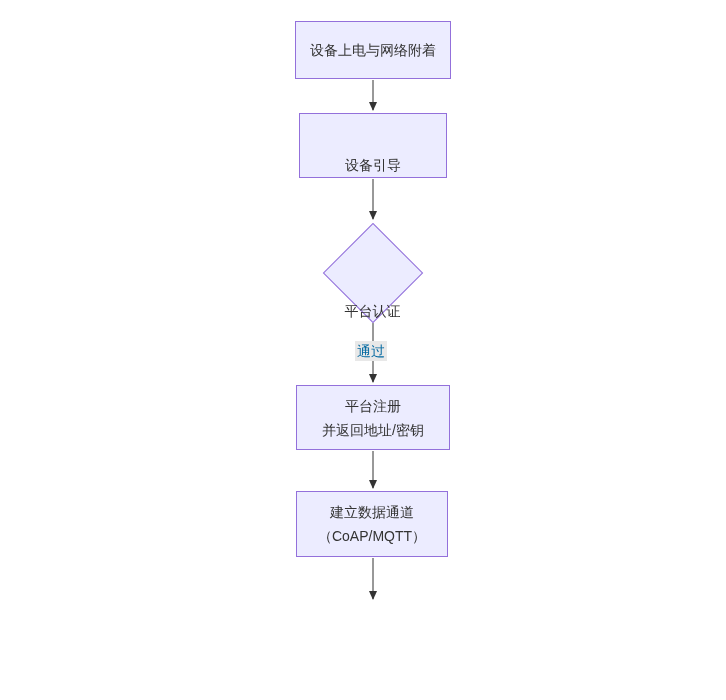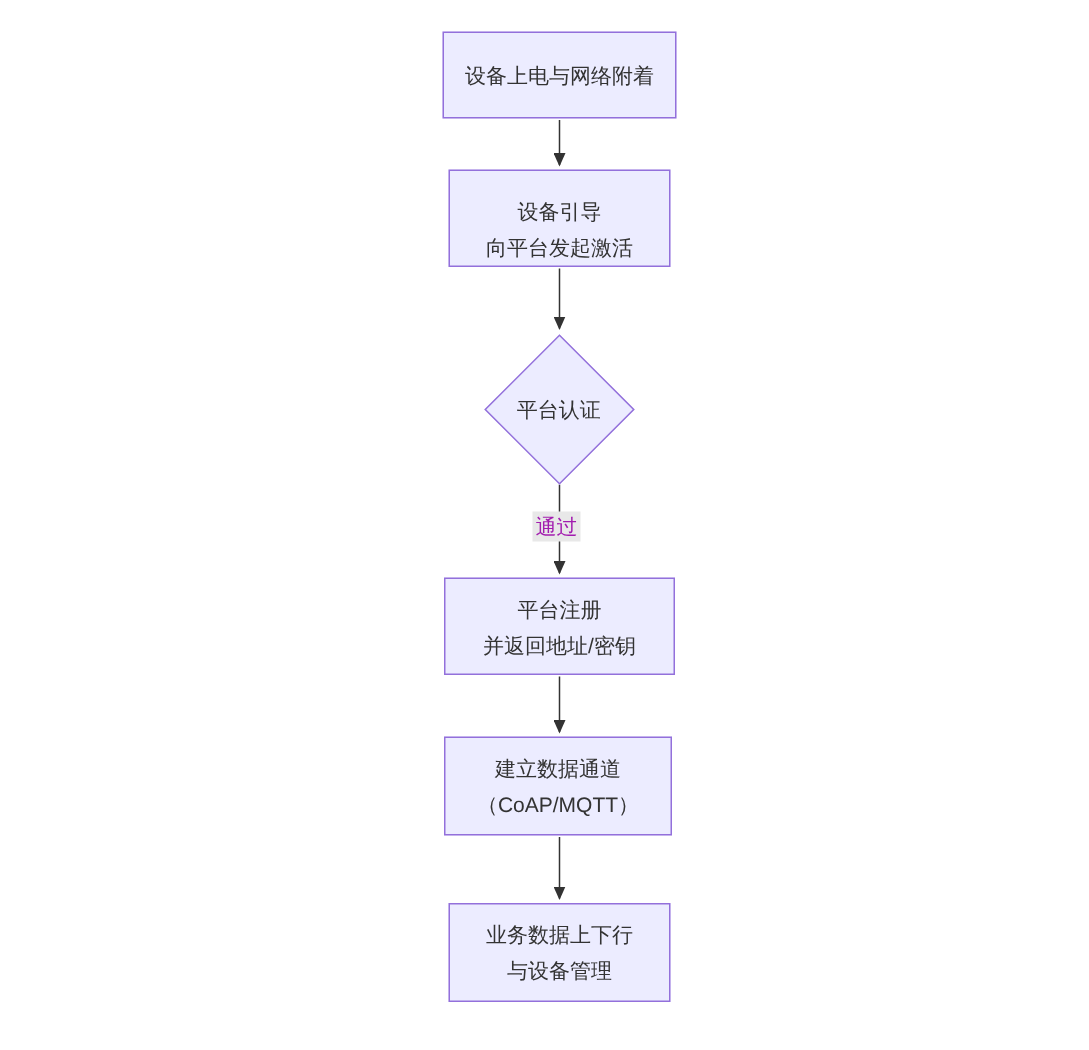--- a/index.html
+++ b/index.html
@@ -33,21 +33,21 @@
     color: #333333;
     font-size: 14px;
     line-height: 24px;
     text-align: center;
   }
 
   .diamond-wrap {
     position: absolute;
     display: flex;
     align-items: center;
-    justify-content: center;
+    justify-content: flex-end;
     background: transparent;
     border: none;
   }
   .diamond-shape {
     position: absolute;
     left: 50%;
     top: 50%;
     width: 71px;
     height: 71px;
     transform: translate(-50%, -50%) rotate(45deg);
@@ -63,21 +63,21 @@
     display: block;
     white-space: nowrap;
   }
 
   .edge-label {
     position: absolute;
     left: 371px;
     top: 341px;
     transform: translateX(-50%);
     background: #e8e8e8;
-    color: #a21caf;
+    color: #0369a1;
     font-size: 14px;
     line-height: 20px;
     padding: 0 2px;
     white-space: nowrap;
   }
 
   
   .n-power    { left: 295px; top: 21px;  width: 156px; height: 58px; }
   .n-boot     { left: 299px; top: 113px; width: 148px; height: 65px; justify-content: flex-end; }
   .n-auth     { left: 322px; top: 222px; width: 101px; height: 101px; }
@@ -102,38 +102,33 @@
     <line x1="373" y1="451" x2="373" y2="488" stroke="#333333" stroke-width="1" marker-end="url(#arrowhead)"></line>
     <line x1="373" y1="558" x2="373" y2="599" stroke="#333333" stroke-width="1" marker-end="url(#arrowhead)"></line>
   </svg>
 
   <div class="node n-power">
     <span class="node-line">设备上电与网络附着</span>
   </div>
 
   <div class="node n-boot">
     <span class="node-line">设备引导</span>
-    <span class="node-line">向平台发起激活</span>
   </div>
 
   <div class="node diamond-wrap n-auth">
     <div class="diamond-shape"></div>
     <span class="node-line">平台认证</span>
   </div>
 
   <div class="edge-label">通过</div>
 
   <div class="node n-channel">
     <span class="node-line">建立数据通道</span>
     <span class="node-line">（CoAP/MQTT）</span>
   </div>
 
   <div class="node n-register">
     <span class="node-line">平台注册</span>
     <span class="node-line">并返回地址/密钥</span>
   </div>
 
-  <div class="node n-business">
-    <span class="node-line">业务数据上下行</span>
-    <span class="node-line">与设备管理</span>
-  </div>
 
 </div>
 
 </body></html>

